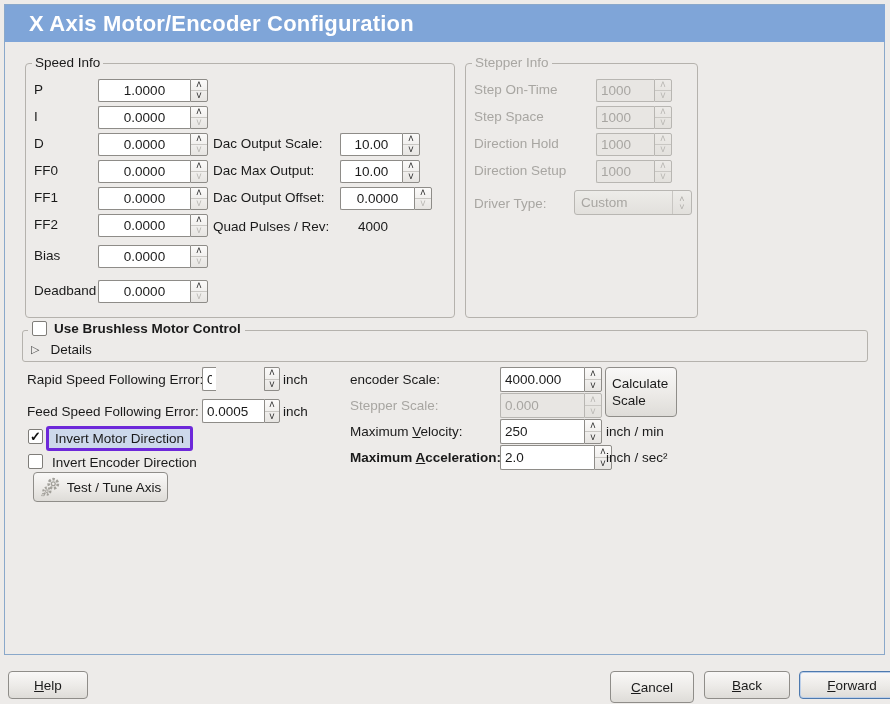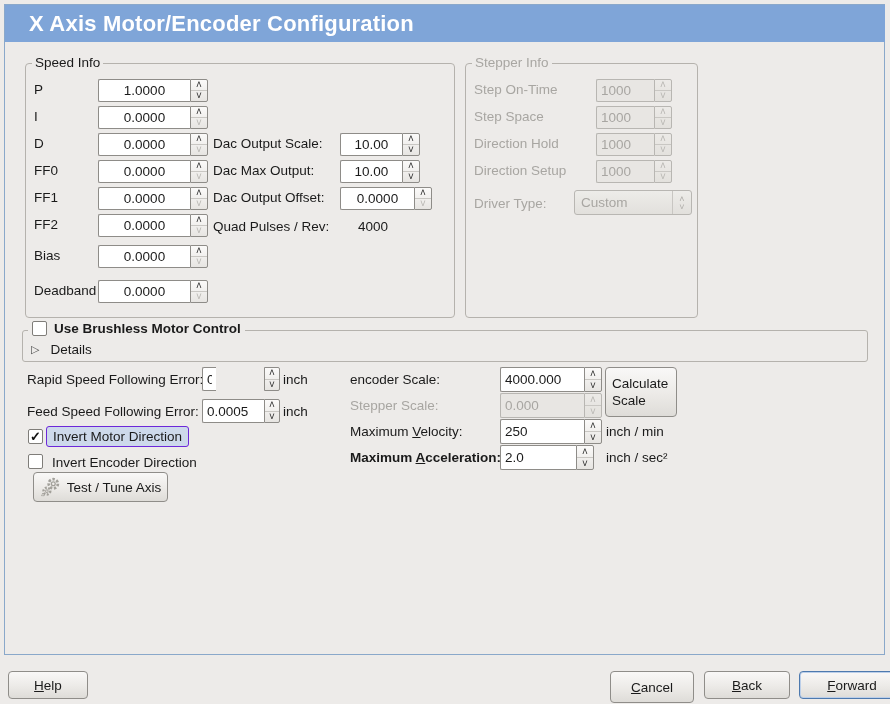--- a/index.html
+++ b/index.html
@@ -58,21 +58,21 @@
   .cb.checked::after{content:"\2713"; font-size:13px; font-weight:bold; color:#111; margin-top:-1px;}
 
   
   .btn{position:absolute; display:flex; align-items:center; justify-content:center;
     gap:4px; border:1px solid var(--btnb); border-radius:4px;
     background:linear-gradient(#f9f8f7,#eceae7 55%,#dedcd8); color:var(--fg);
     font:13.5px "Liberation Sans", sans-serif; cursor:default;}
   .btn.focus{border-color:#4d79ae; box-shadow:inset 0 0 0 1px #bccfe9;}
   .btn .wrap-text{white-space:normal; text-align:center; line-height:17px;}
 
-  .hl-label{position:absolute; background:#cdd9eb; border:1px solid #6d28d9;
+  .hl-label{position:absolute; background:#cdd9eb; border:3px solid #6d28d9;
     border-radius:3px; padding:2px 6px; white-space:nowrap;}
 
   .expander{position:absolute; display:flex; align-items:center; gap:11px;}
   .expander .tri{font-size:11px; color:#444;}
 
   .gear-svg{flex:0 0 auto;}
   u{text-decoration:underline;}
 </style>
 </head>
 <body>
@@ -310,21 +310,21 @@
 <div class="spin" style="left:500px;top:419px;width:102px;height:25px;">
   <input value="250" style="">
   <div class="sb">
       <span class="up">˄</span>
       <span class="dn">˅</span>
     </div>
 </div>
 <span class="lbl" style="left:606px;top:424px;">inch / min</span>
 
 <span class="lbl" style="left:350px;top:450px;font-weight:bold;">Maximum <u>A</u>cceleration:</span>
-<div class="spin" style="left:500px;top:445px;width:94px;height:25px;">
+<div class="spin" style="left:500px;top:445px;width:112px;height:25px;">
   <input value="2.0" style="">
   <div class="sb">
       <span class="up">˄</span>
       <span class="dn">˅</span>
     </div>
 </div>
 <span class="lbl" style="left:606px;top:450px;">inch / sec²</span>
 
 <div class="btn" style="left:8px;top:671px;width:80px;height:28px;">
   <span><u>H</u>elp</span>

